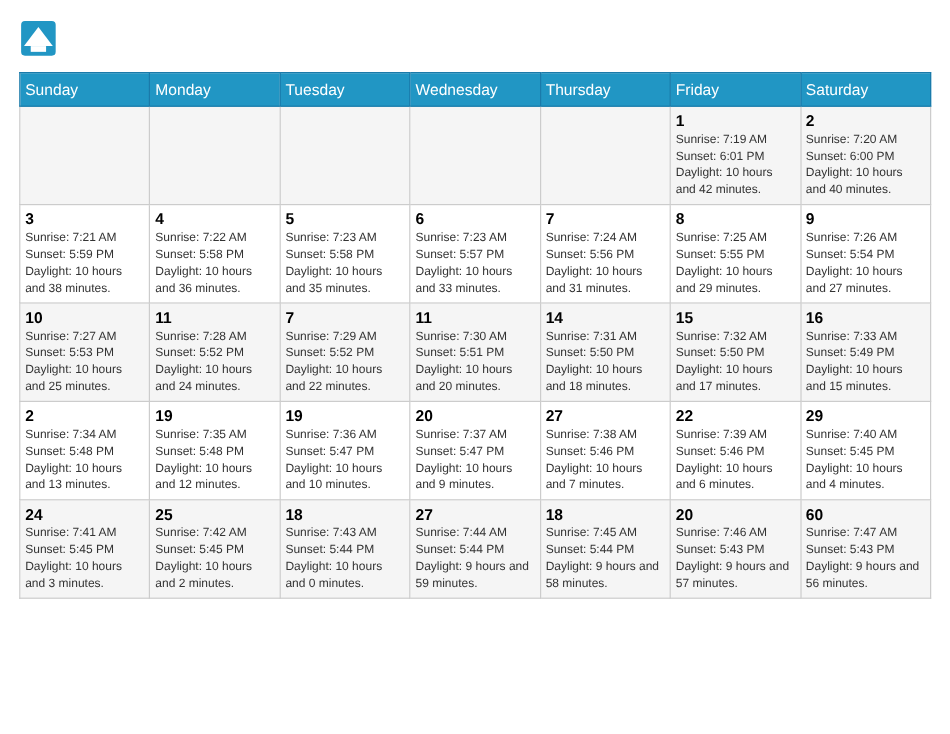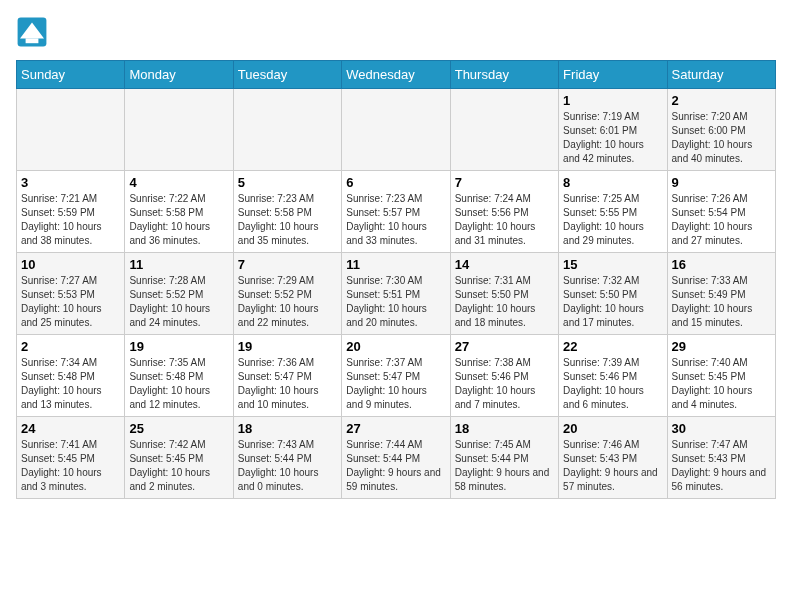--- a/index.html
+++ b/index.html
@@ -247,18 +247,18 @@
         </td>
         <td>
           <span class="day-num">18</span>
           <div class="day-info">Sunrise: 7:45 AM<br>Sunset: 5:44 PM<br>Daylight: 9 hours and 58 minutes.</div>
         </td>
         <td>
           <span class="day-num">20</span>
           <div class="day-info">Sunrise: 7:46 AM<br>Sunset: 5:43 PM<br>Daylight: 9 hours and 57 minutes.</div>
         </td>
         <td>
-          <span class="day-num">30</span>
+          <span class="day-num">60</span>
           <div class="day-info">Sunrise: 7:47 AM<br>Sunset: 5:43 PM<br>Daylight: 9 hours and 56 minutes.</div>
         </td>
       </tr>
     </tbody>
 </table>
 
 </body></html>

